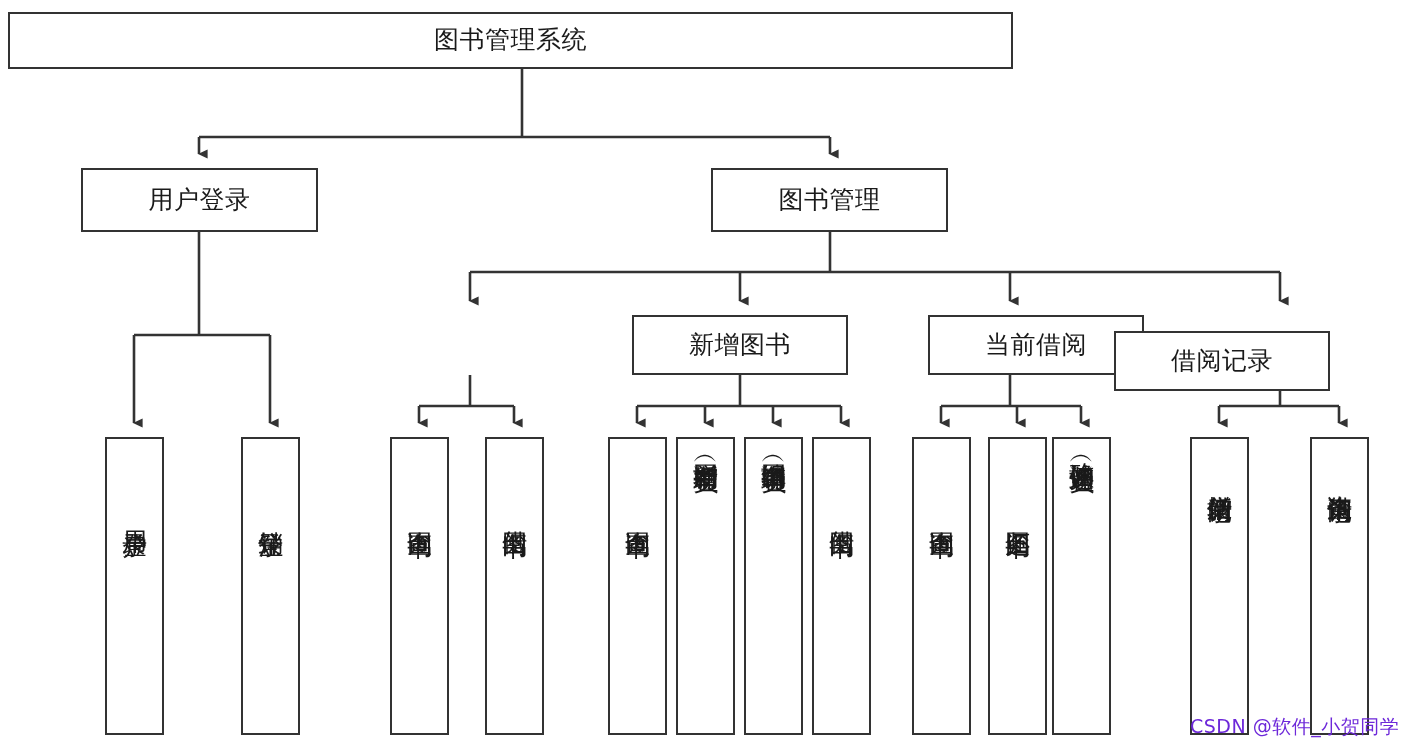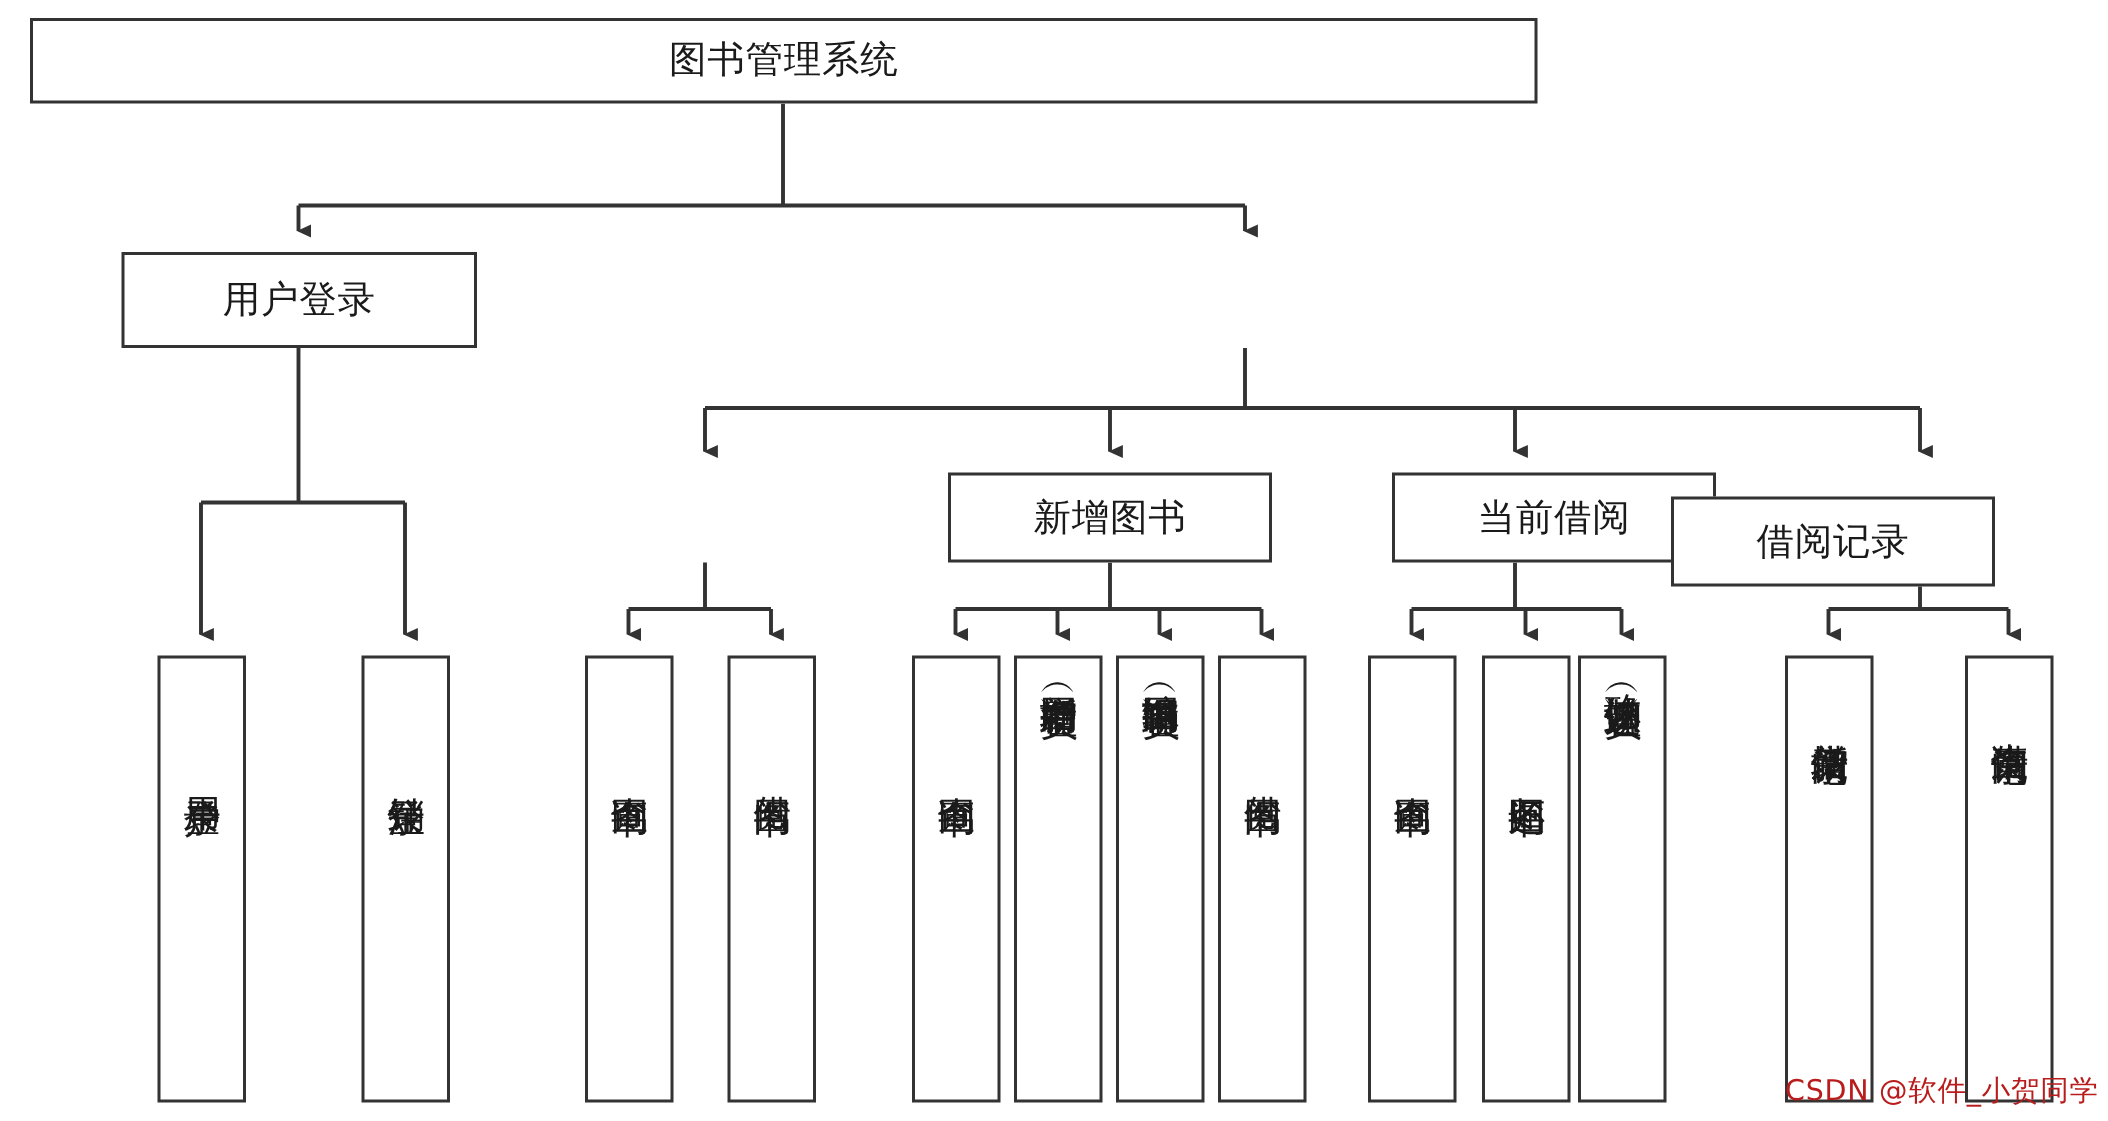--- a/index.html
+++ b/index.html
@@ -57,21 +57,21 @@
     max-height: 284px;
   }
   .node-v.tall-text .node-label {
     max-height: 292px;
   }
   #watermark {
     position: absolute;
     left: 1190px;
     top: 714px;
     font-size: 19px;
-    color: #b91c1c;
+    color: #6d28d9;
     white-space: nowrap;
     letter-spacing: 0.5px;
   }
 </style>
 </head>
 <body>
 
 <div id="diagram-canvas">
 
   <svg id="edge-layer" viewBox="0 0 1405 747" xmlns="http://www.w3.org/2000/svg">
@@ -117,26 +117,29 @@
       <path d="M1017,406 L1017,423" marker-end="url(#arrowhead)"></path>
       <path d="M1081,406 L1081,423" marker-end="url(#arrowhead)"></path>
 
       <path d="M1280,375 L1280,406"></path>
       <path d="M1219,406 L1339,406"></path>
       <path d="M1219,406 L1219,423" marker-end="url(#arrowhead)"></path>
       <path d="M1339,406 L1339,423" marker-end="url(#arrowhead)"></path>
     </g>
   </svg>
 
-  <div class="node node-h" style="left:20px; top:12px; width:1005px; height:57px;justify-content:center;">
+  <div class="node node-h" style="left:8px; top:12px; width:1005px; height:57px;justify-content:center;">
     <span class="node-label">图书管理系统</span>
   </div>
 
   <div class="node node-h" style="left:81px; top:168px; width:237px; height:64px;">
     <span class="node-label">用户登录</span>
+  </div>
+  <div class="node node-h" style="left:711px; top:168px; width:237px; height:64px;">
+    <span class="node-label">图书管理</span>
   </div>
 
   <div class="node node-h" style="left:632px; top:315px; width:216px; height:60px;">
     <span class="node-label">新增图书</span>
   </div>
   <div class="node node-h" style="left:902px; top:315px; width:216px; height:60px;margin-left:26px;">
     <span class="node-label">当前借阅</span>
   </div>
   <div class="node node-h" style="left:1114px; top:315px; width:216px; height:60px;margin-top:16px;">
     <span class="node-label">借阅记录</span>

